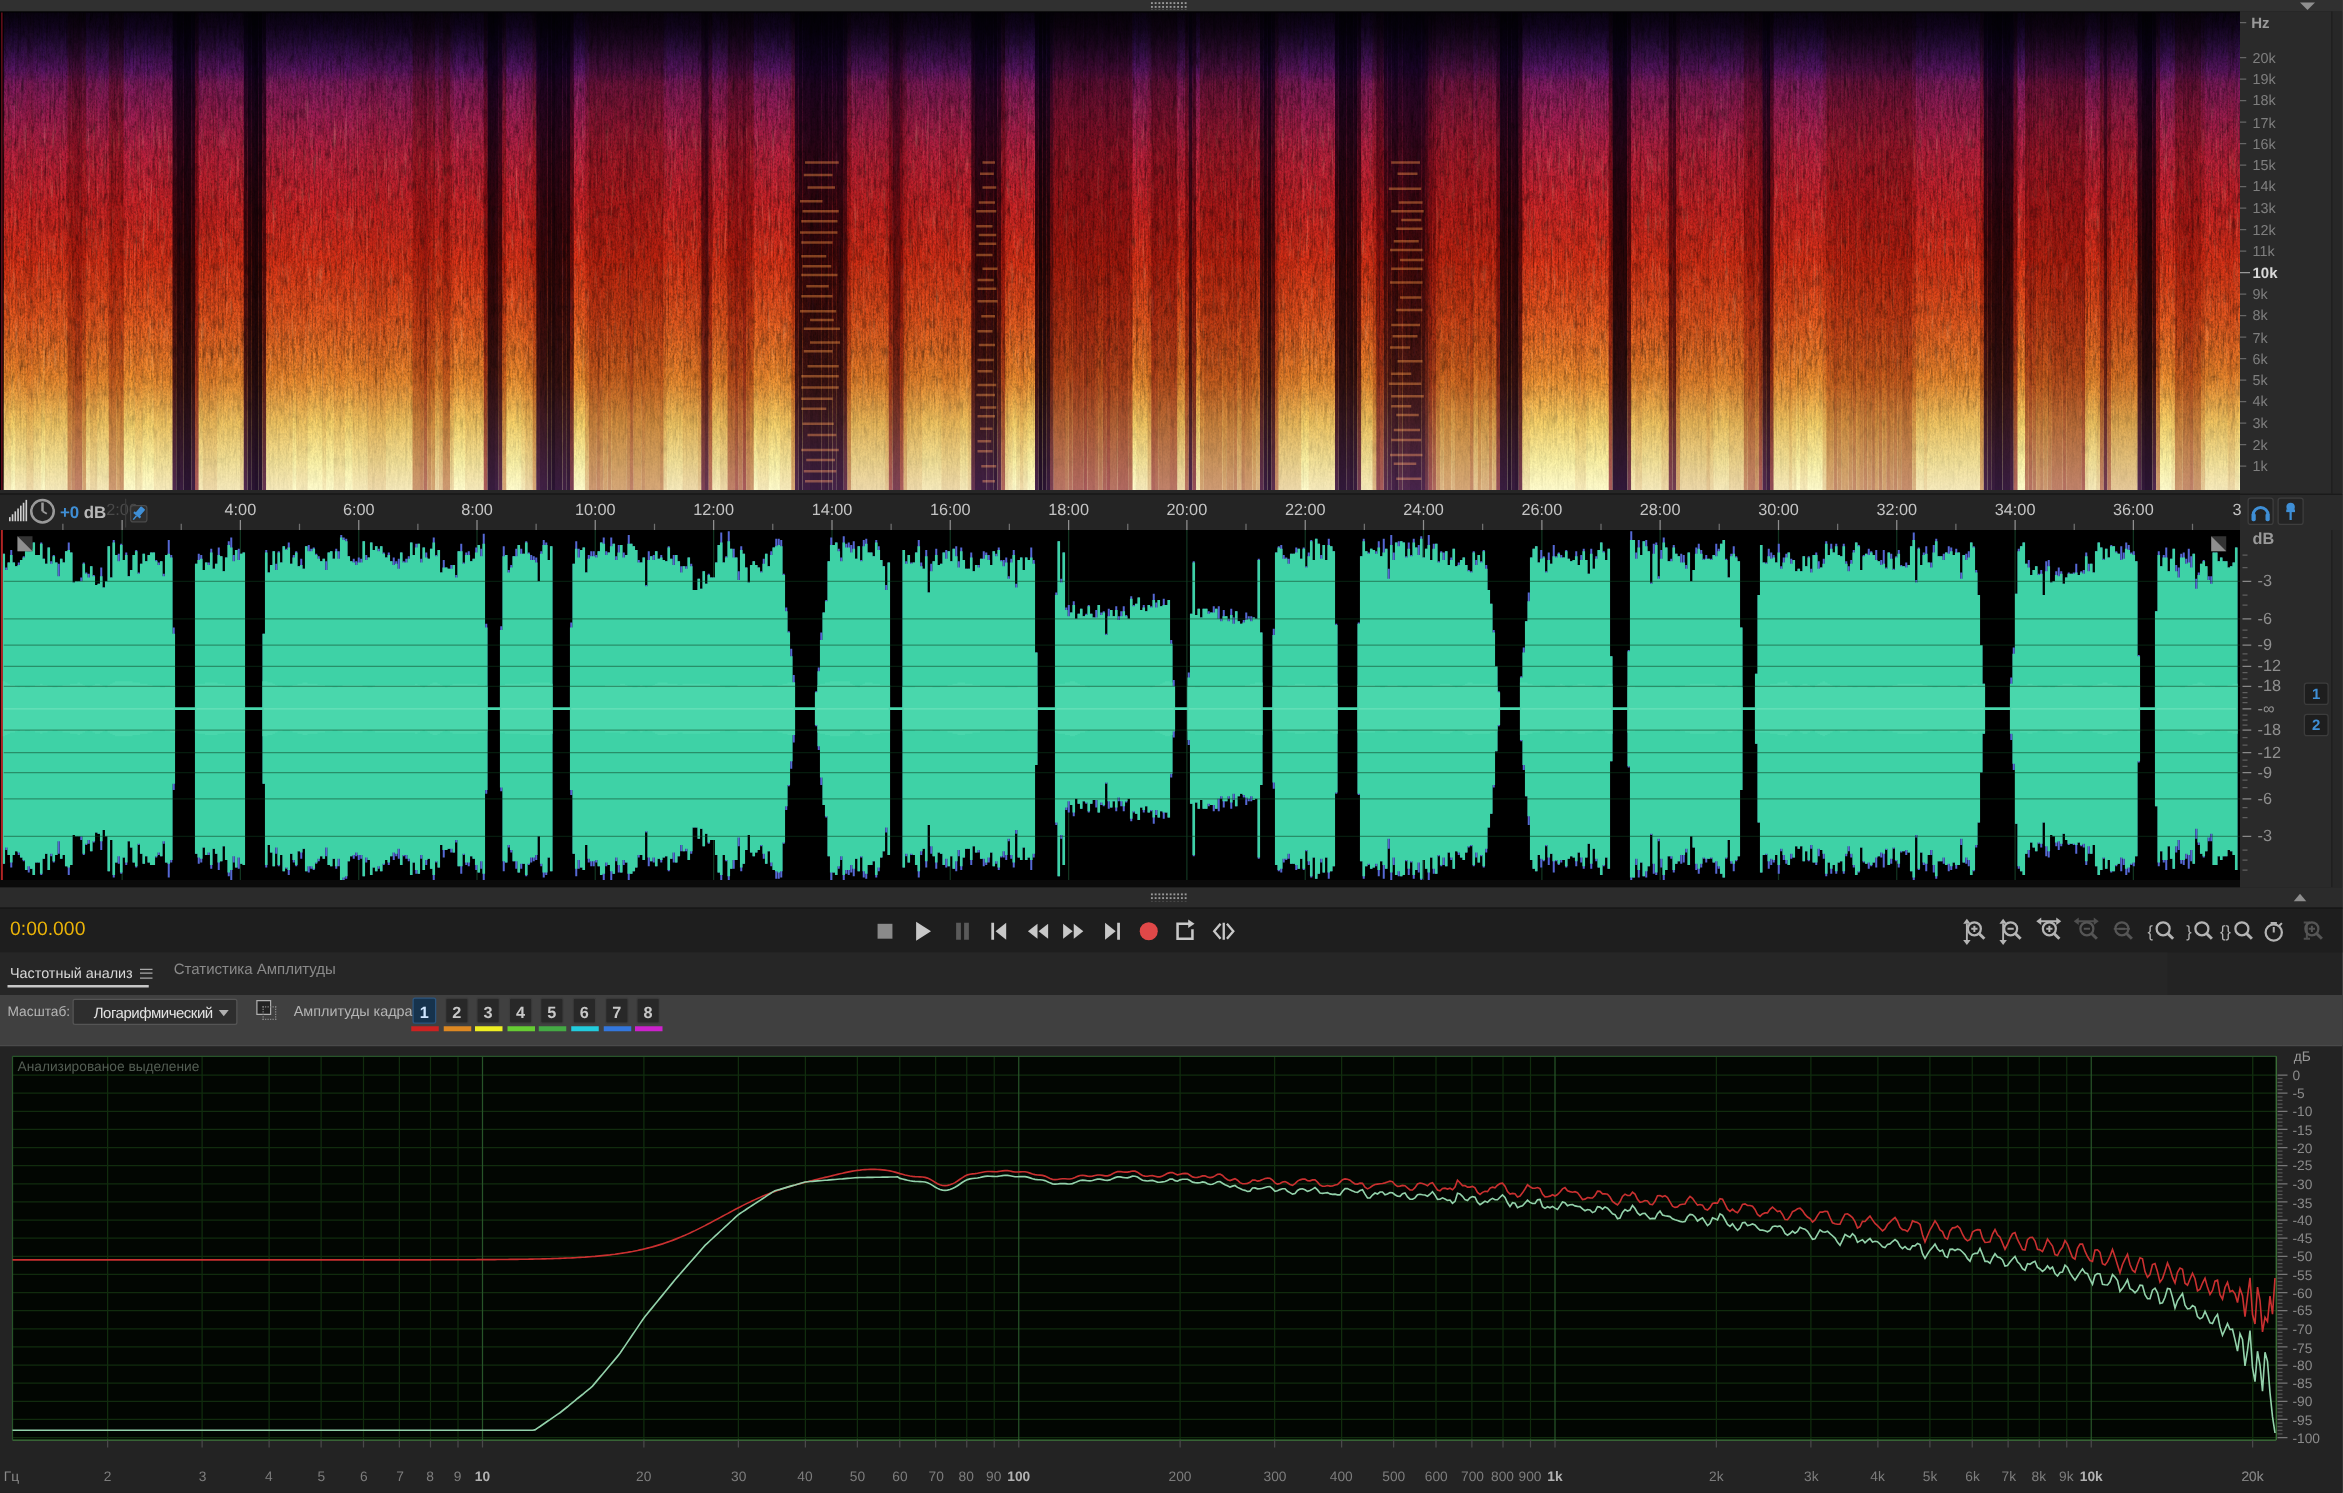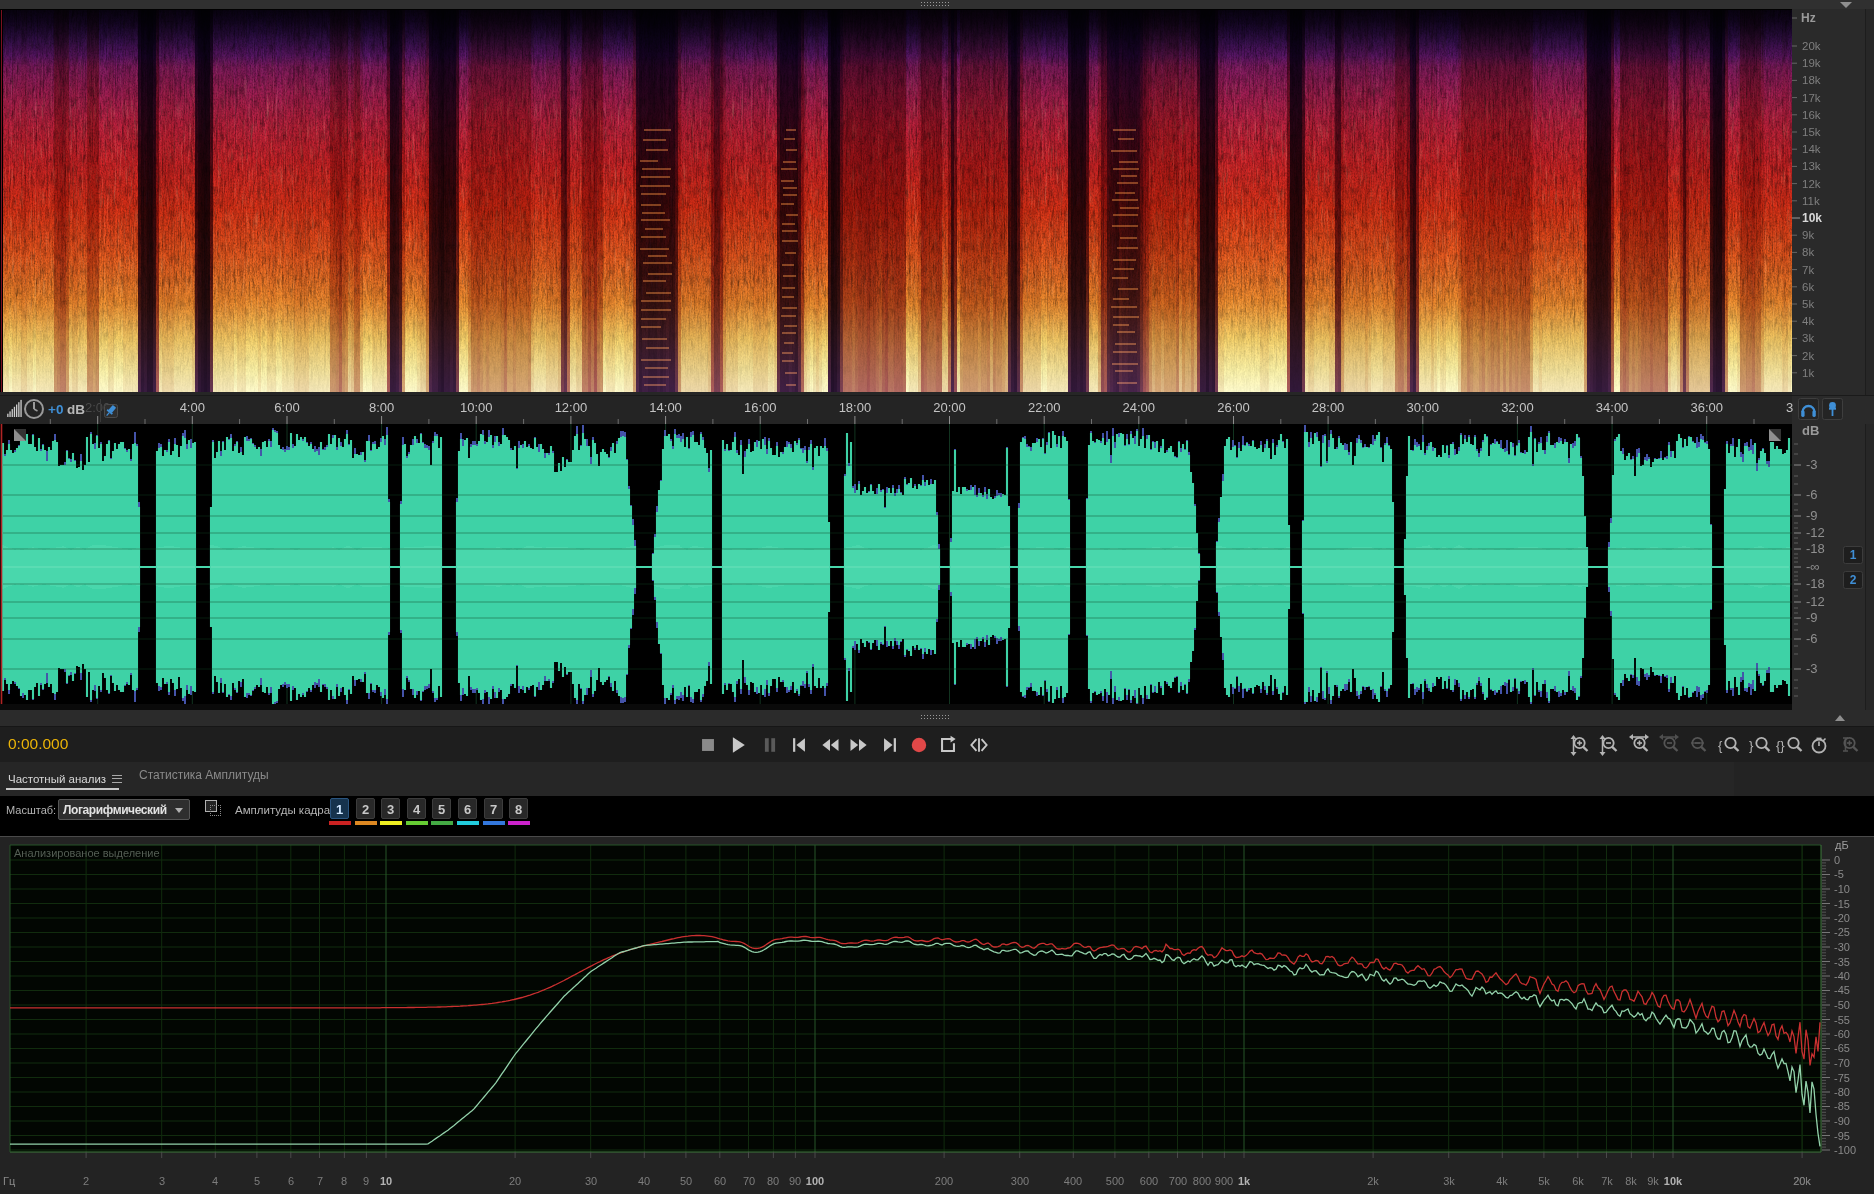--- a/index.html
+++ b/index.html
@@ -863,24 +863,24 @@
   <div class="abs" style="left:8px;top:8px;font-size:15.5px;color:#eab308">0:00.000</div>
 </div>
 <div class="abs" style="left:0;top:762px;width:1734px;height:34px;background:#262626">
   <div class="abs" style="left:8px;top:11px;font-size:11.5px;color:#d8d8d8">Частотный анализ</div>
   <div class="abs" style="left:112px;top:13px;width:10px;height:8px;border-top:1.5px solid #a8a8a8;border-bottom:1.5px solid #a8a8a8">
       <div style="margin-top:1.8px;height:1.5px;background:#a8a8a8"></div>
     </div>
   <div class="abs" style="left:6px;top:26px;width:113px;height:2px;background:#c8c8c8"></div>
   <div class="abs" style="left:139px;top:6px;font-size:12px;color:#8a8a8a">Статистика Амплитуды</div>
 </div>
-<div class="abs" style="left:0;top:796px;width:1874px;height:40px;background:#000000">
+<div class="abs" style="left:0;top:796px;width:1874px;height:40px;background:#404040">
   <div class="abs" style="left:6px;top:8px;font-size:11px;color:#b4b4b4">Масштаб:</div>
   <div class="abs" style="left:58px;top:3px;width:132px;height:21px;background:#2e2e2e;border:1px solid #555;border-radius:2px">
-    <div class="abs" style="left:4px;top:3px;font-size:12px;font-weight:bold;color:#e2e2e2;letter-spacing:-0.4px">Логарифмический</div>
+    <div class="abs" style="left:16px;top:3px;font-size:12px;font-weight:normal;color:#e2e2e2;letter-spacing:-0.4px">Логарифмический</div>
     <div class="abs" style="left:116px;top:8px;width:0;height:0;border-left:4px solid transparent;border-right:4px solid transparent;border-top:5px solid #b0b0b0"></div>
   </div>
   <div class="abs" style="left:205px;top:4px;width:12px;height:12px;border:1.5px solid #b0b0b0;background:#232323"></div>
   <div class="abs" style="left:210px;top:9px;width:11px;height:11px;border:1px dotted #888"></div>
   <div class="abs" style="left:235px;top:8px;font-size:11.5px;color:#b4b4b4">Амплитуды кадра:</div>
   <div class="abs" style="left:330px;top:2px;width:19px;height:21px;background:#16334d;border:1px solid #2a5580;border-radius:2px;color:#cfe6ff;font-size:13px;font-weight:bold;text-align:center;line-height:21px">1</div>
     <div class="abs" style="left:329px;top:25px;width:22px;height:4px;background:#cc2222"></div>
     <div class="abs" style="left:356px;top:2px;width:19px;height:21px;background:#282828;border:1px solid #3c3c3c;border-radius:2px;color:#c8c8c8;font-size:13px;font-weight:bold;text-align:center;line-height:21px">2</div>
     <div class="abs" style="left:355px;top:25px;width:22px;height:4px;background:#dd8822"></div>
     <div class="abs" style="left:381px;top:2px;width:19px;height:21px;background:#282828;border:1px solid #3c3c3c;border-radius:2px;color:#c8c8c8;font-size:13px;font-weight:bold;text-align:center;line-height:21px">3</div>

